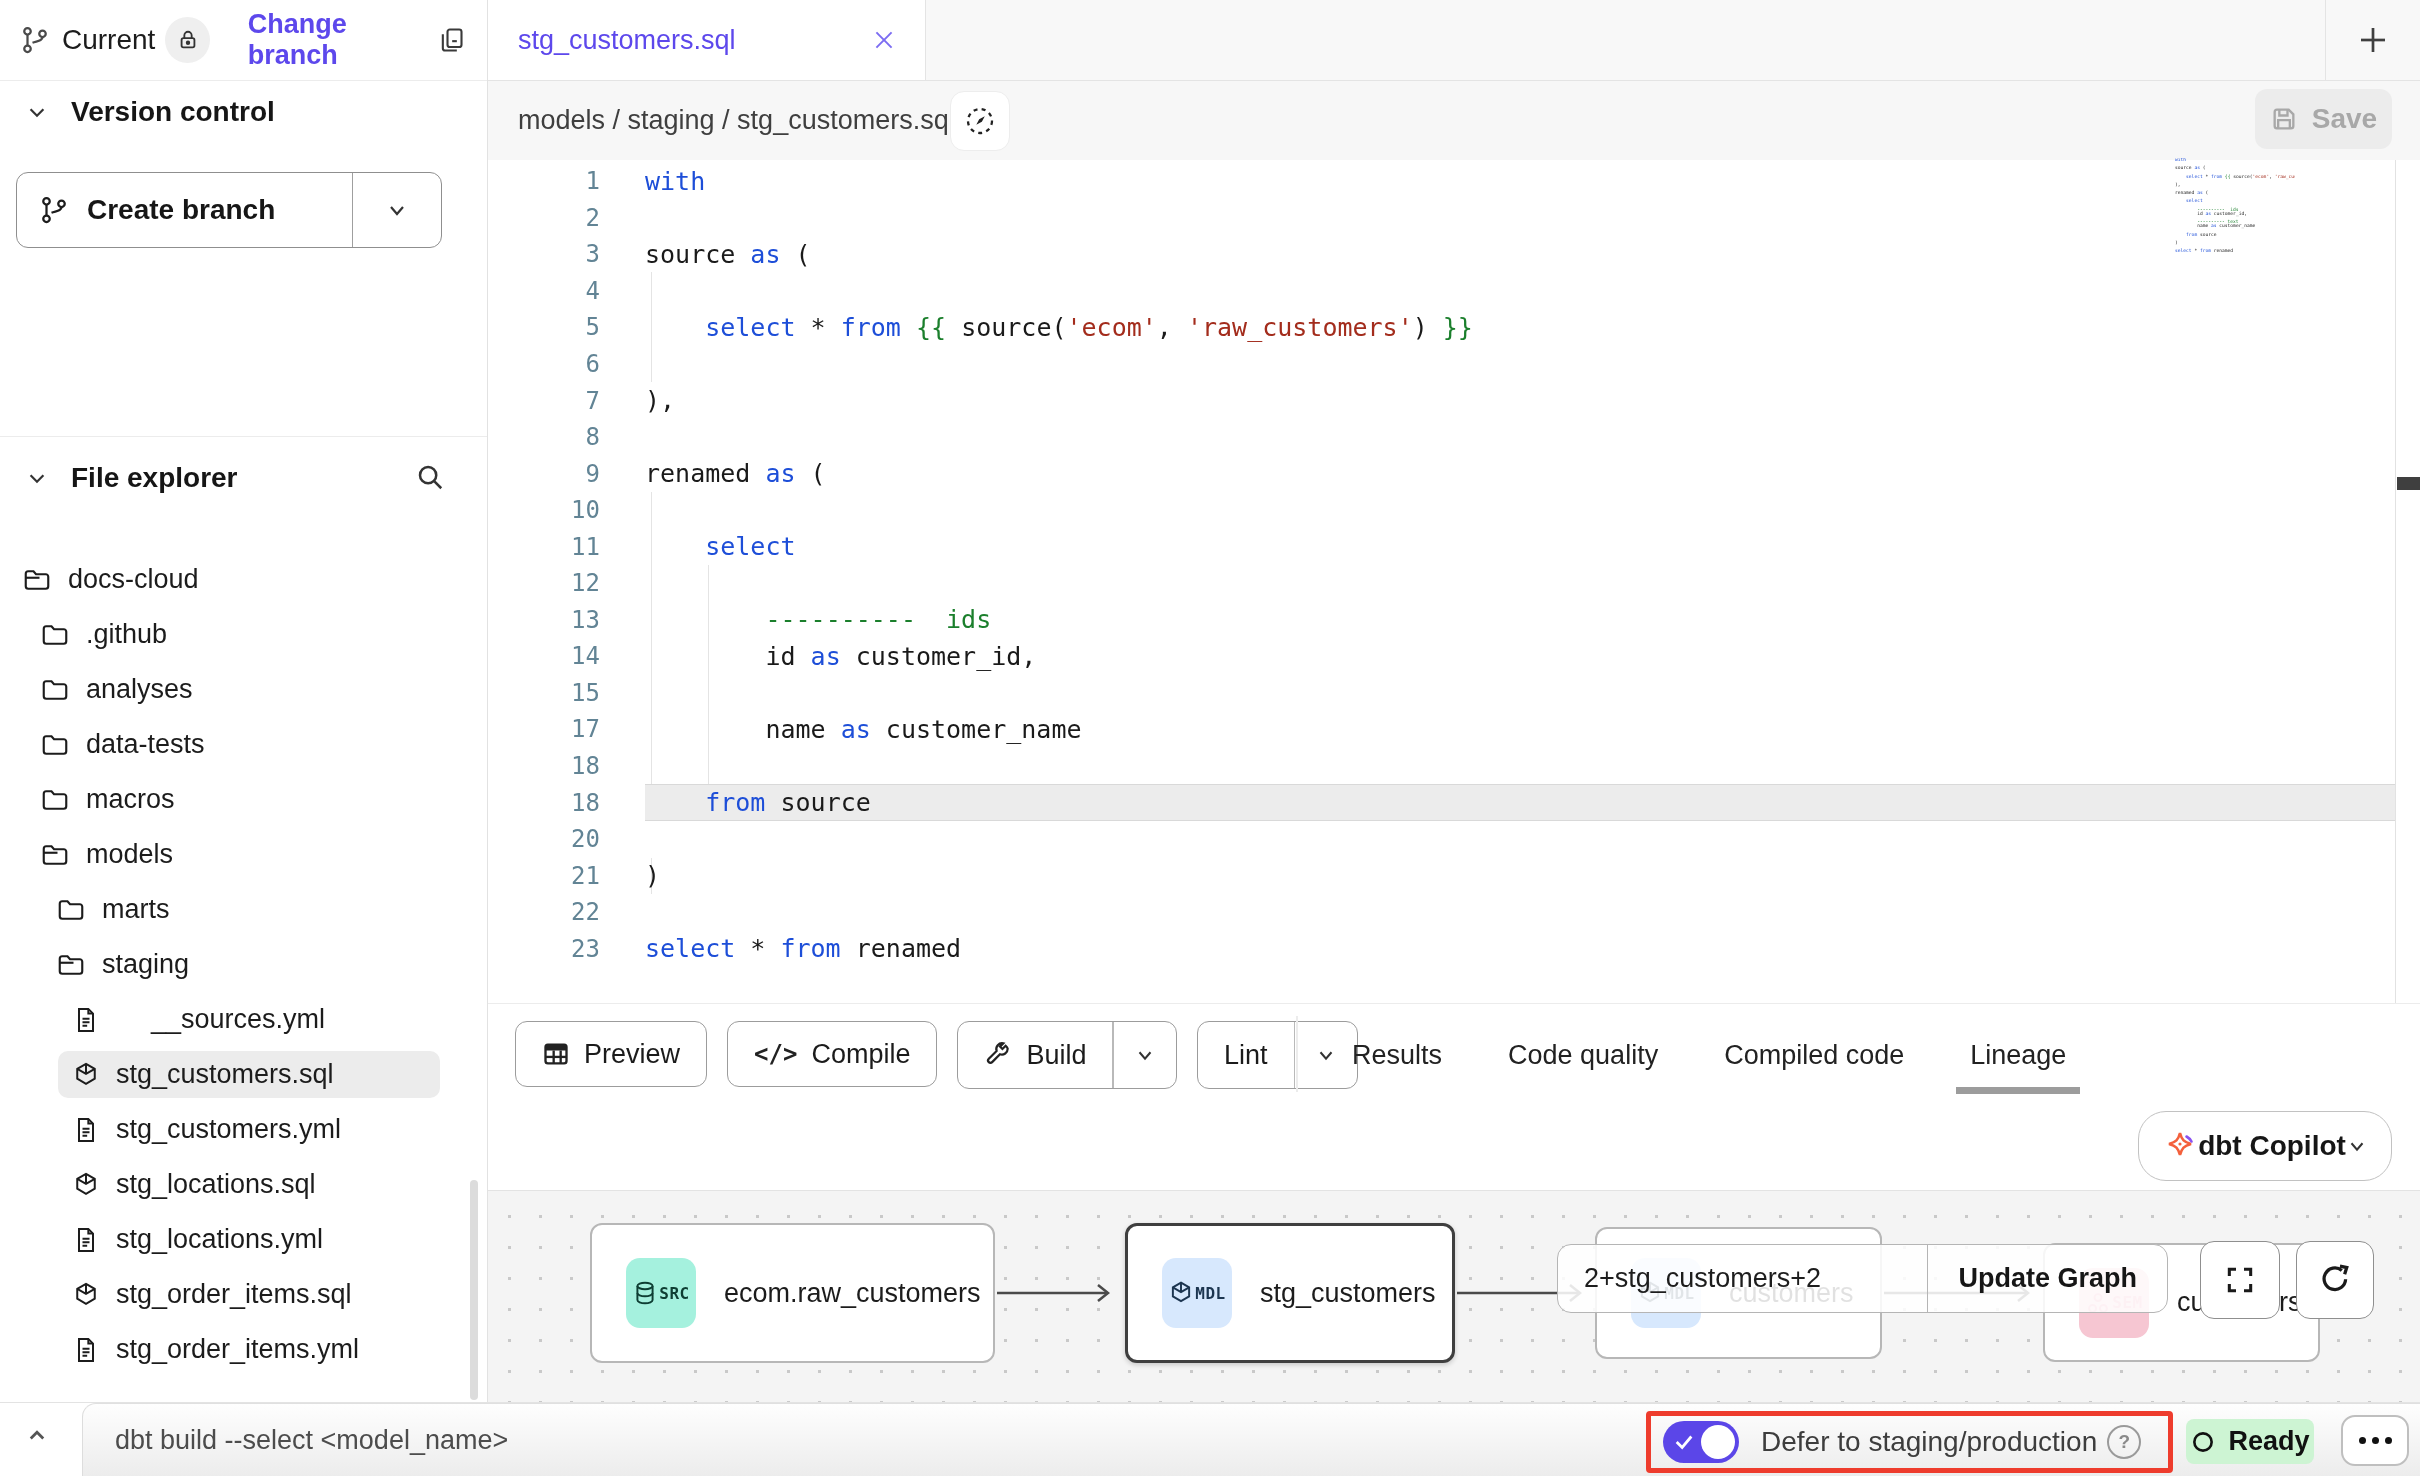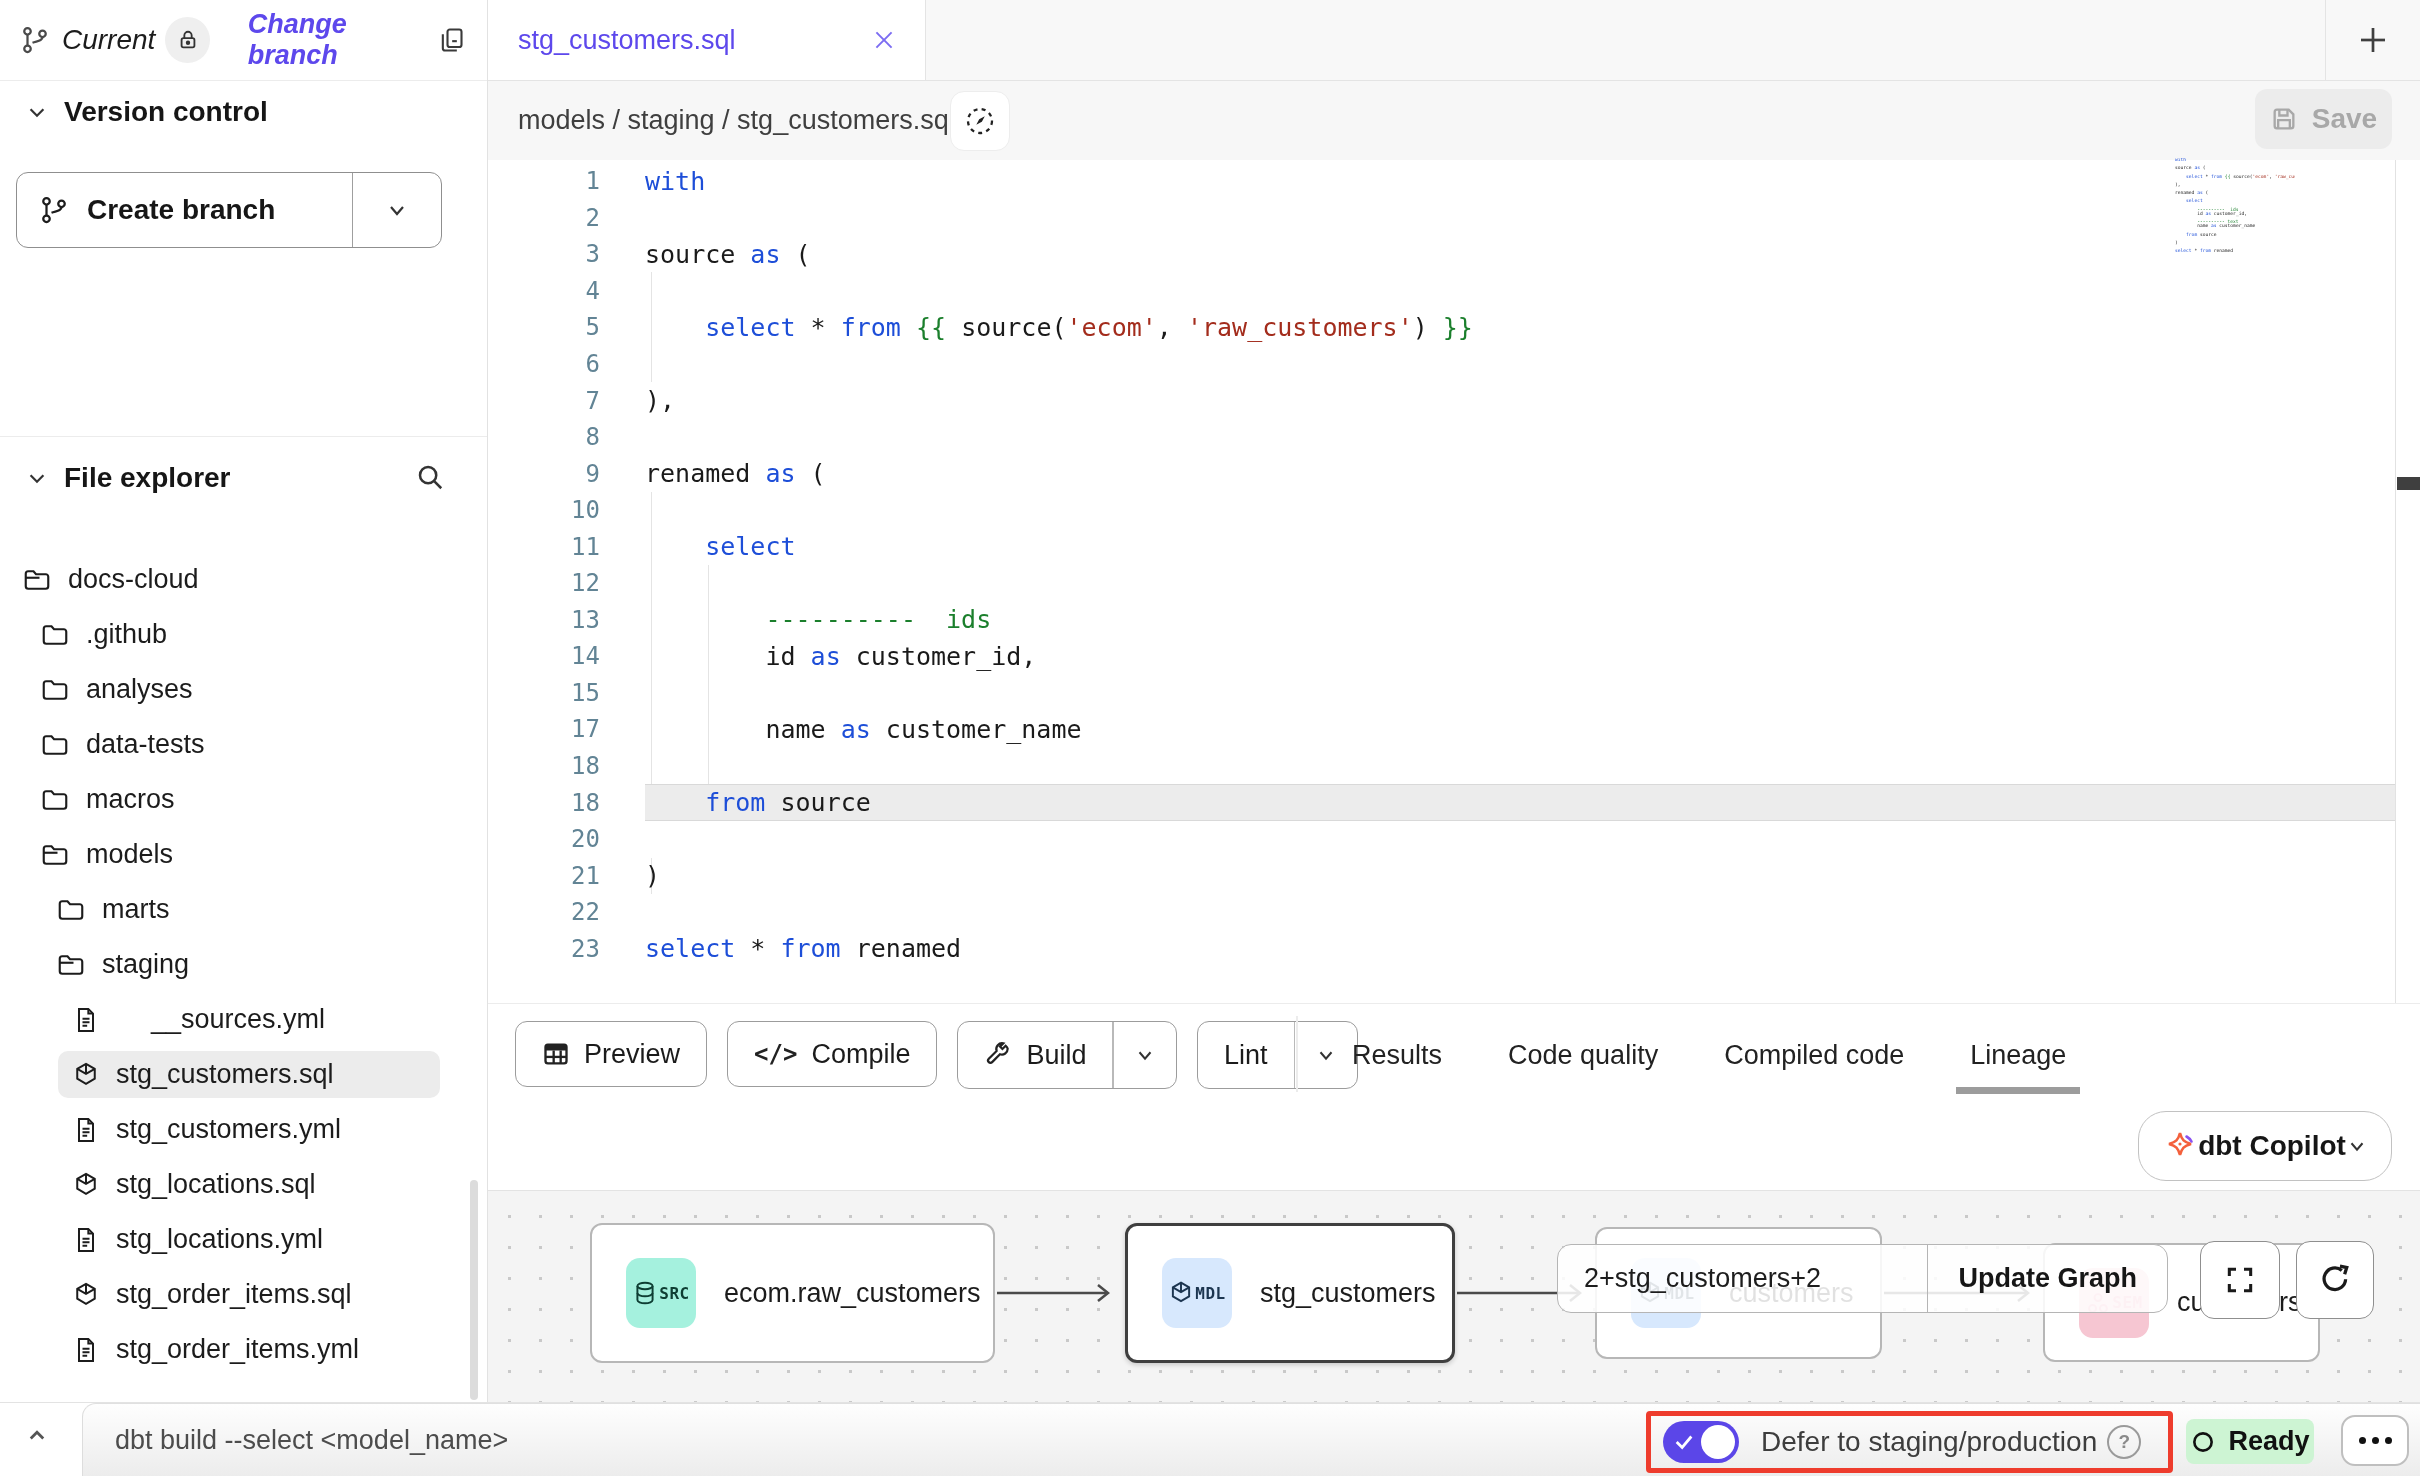--- a/index.html
+++ b/index.html
@@ -4,28 +4,28 @@
 <style>
   html,body{margin:0;padding:0;background:#fff;}
   .app{position:relative;width:2420px;height:1476px;background:#fff;overflow:hidden;
        font-family:"Liberation Sans",sans-serif;color:#1f1f1f;}
   svg{display:block;}
   .ic svg{display:block;}
 
   
   .sidebar{position:absolute;left:0;top:0;width:487px;height:1402px;background:#fff;}
   .sb-border{position:absolute;left:487px;top:0;width:1px;height:1402px;background:#e2e2e2;}
-  .sb-header{position:absolute;left:0;top:0;width:487px;height:80px;display:flex;align-items:center;border-bottom:1px solid #ececec;font-style:italic;}
+  .sb-header{position:absolute;left:0;top:0;width:487px;height:80px;display:flex;align-items:center;border-bottom:1px solid #ececec;}
   .sb-header .branch-ic{margin-left:20px;}
   .cur{font-size:28px;margin-left:12px;color:#1c1c1c;}
   .lockchip{width:46px;height:46px;border-radius:50%;background:#efefef;display:flex;align-items:center;justify-content:center;margin-left:10px;}
   .changebr{font-size:27px;font-weight:600;color:#5d48ec;margin-left:38px;cursor:pointer;}
   .copy-ic{margin-left:auto;margin-right:22px;}
 
-  .sec-title{position:absolute;left:0;display:flex;align-items:center;gap:16px;font-size:28px;font-weight:700;color:#161616;}
+  .sec-title{position:absolute;left:0;display:flex;align-items:center;gap:23px;font-size:28px;font-weight:700;color:#161616;}
   .vc-title{top:96px;left:26px;}
   .create-branch{position:absolute;left:16px;top:172px;width:424px;height:74px;border:1.5px solid #8f8f8f;border-radius:12px;
       display:flex;align-items:center;background:#fff;cursor:pointer;}
   .cb-main{flex:1;display:flex;align-items:center;gap:18px;padding-left:22px;font-size:28px;font-weight:600;color:#161616;}
   .cb-divider{width:1.5px;align-self:stretch;background:#9f9f9f;}
   .cb-chev{width:88px;display:flex;align-items:center;justify-content:center;}
   .sb-divider{position:absolute;left:0;top:436px;width:487px;height:1px;background:#ececec;}
   .fe-title{top:462px;left:26px;}
   .fe-search{position:absolute;right:42px;top:462px;cursor:pointer;}
   .tree{position:absolute;left:0;top:552px;width:487px;}

